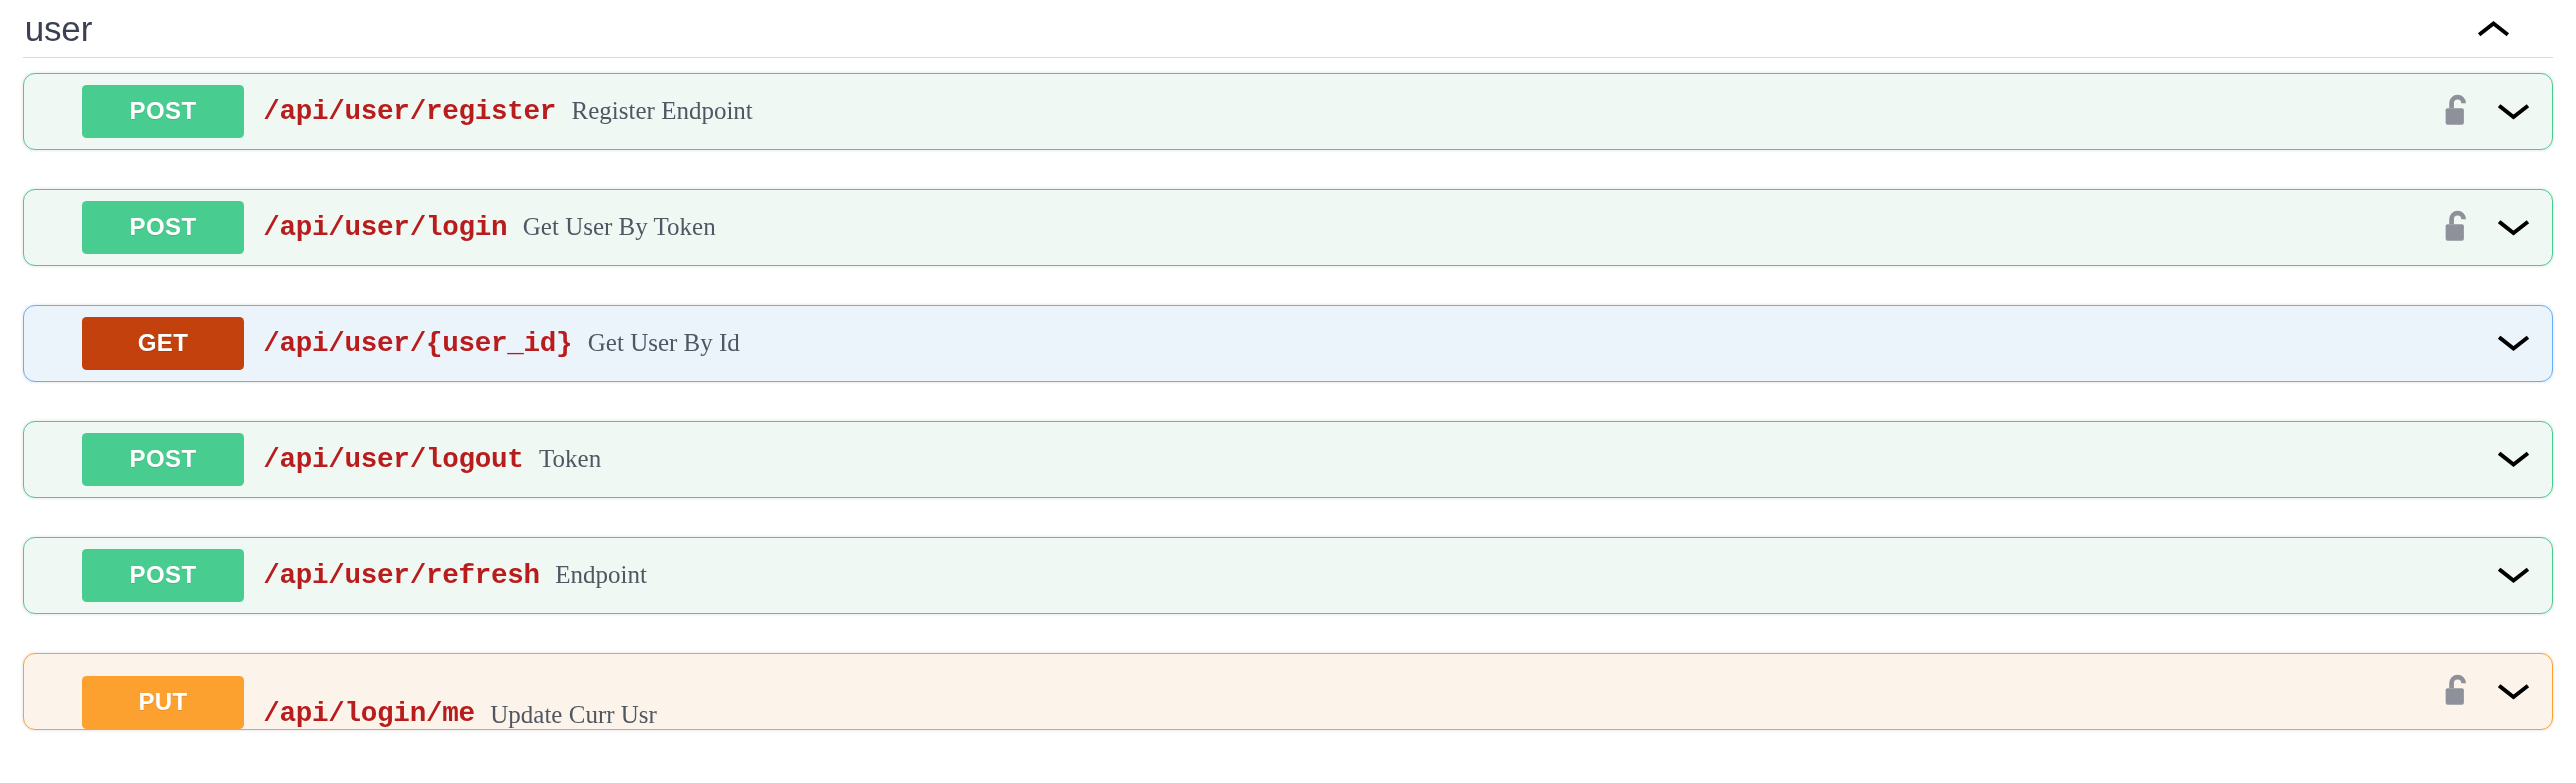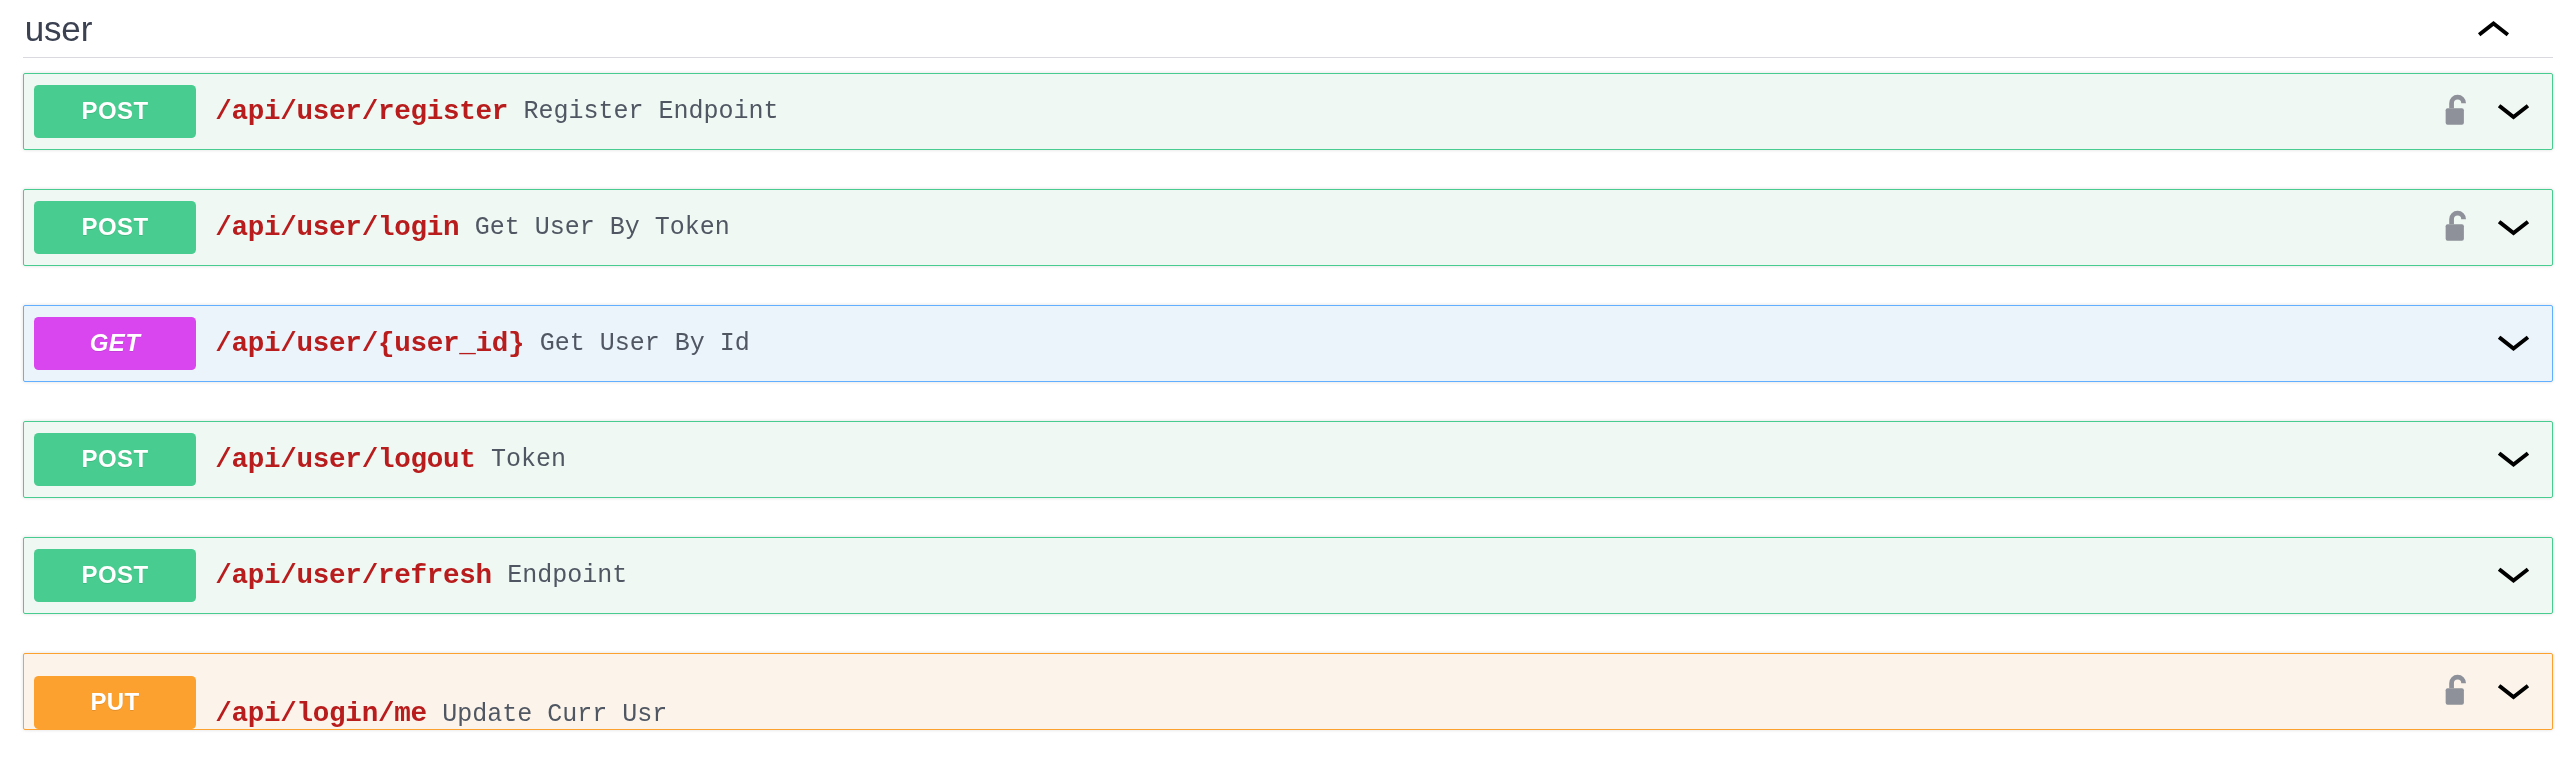--- a/index.html
+++ b/index.html
@@ -66,27 +66,28 @@
 
   
   .ops {
     padding-top: 14.7px;
   }
 
   .op {
     position: relative;
     height: 77px;
     box-sizing: border-box;
-    border-radius: 2px;
+    border-radius: 12px;
     border: 1.8px solid transparent;
     display: flex;
     align-items: center;
     margin-bottom: 39px;
     box-shadow: 0 0 3.7px rgba(0,0,0,0.14);
     cursor: pointer;
+    padding-left: 48px;
   }
   .op:last-child { margin-bottom: 0; }
 
   .op.get   { background: #ebf3fb; border-color: #61affe; }
   .op.post  { background: #eff8f3; border-color: #49cc90; }
   .op.put   { background: #fcf4ea; border-color: #fca130; align-items: flex-end; }
 
   .method {
     width: 162px;
     min-width: 162px;
@@ -96,37 +97,37 @@
     display: flex;
     align-items: center;
     justify-content: center;
     color: #ffffff;
     font-size: 24px;
     font-weight: bold;
     font-family: "Liberation Sans", sans-serif;
     letter-spacing: 0.4px;
     text-shadow: 0 0.9px 0 rgba(0,0,0,0.10);
   }
-  .method.get  { background: #d946ef; font-style: italic; }
+  .method.get  { background: #c2410c; }
   .method.post { background: #49cc90; }
   .method.put  { background: #fca130; }
 
   .op-path {
     margin-left: 19.3px;
     font-family: "Liberation Mono", monospace;
     font-size: 27.6px;
     font-weight: bold;
     color: #b91c1c;
     white-space: nowrap;
     letter-spacing: -0.3px;
   }
 
   .op-summary {
     margin-left: 15.6px;
-    font-family: Liberation Mono, monospace;
+    font-family: Liberation Serif, serif;
     font-size: 25px;
     font-weight: normal;
     color: #505763;
     white-space: nowrap;
   }
 
   .op-right {
     position: absolute;
     right: 20px;
     top: 50%;

